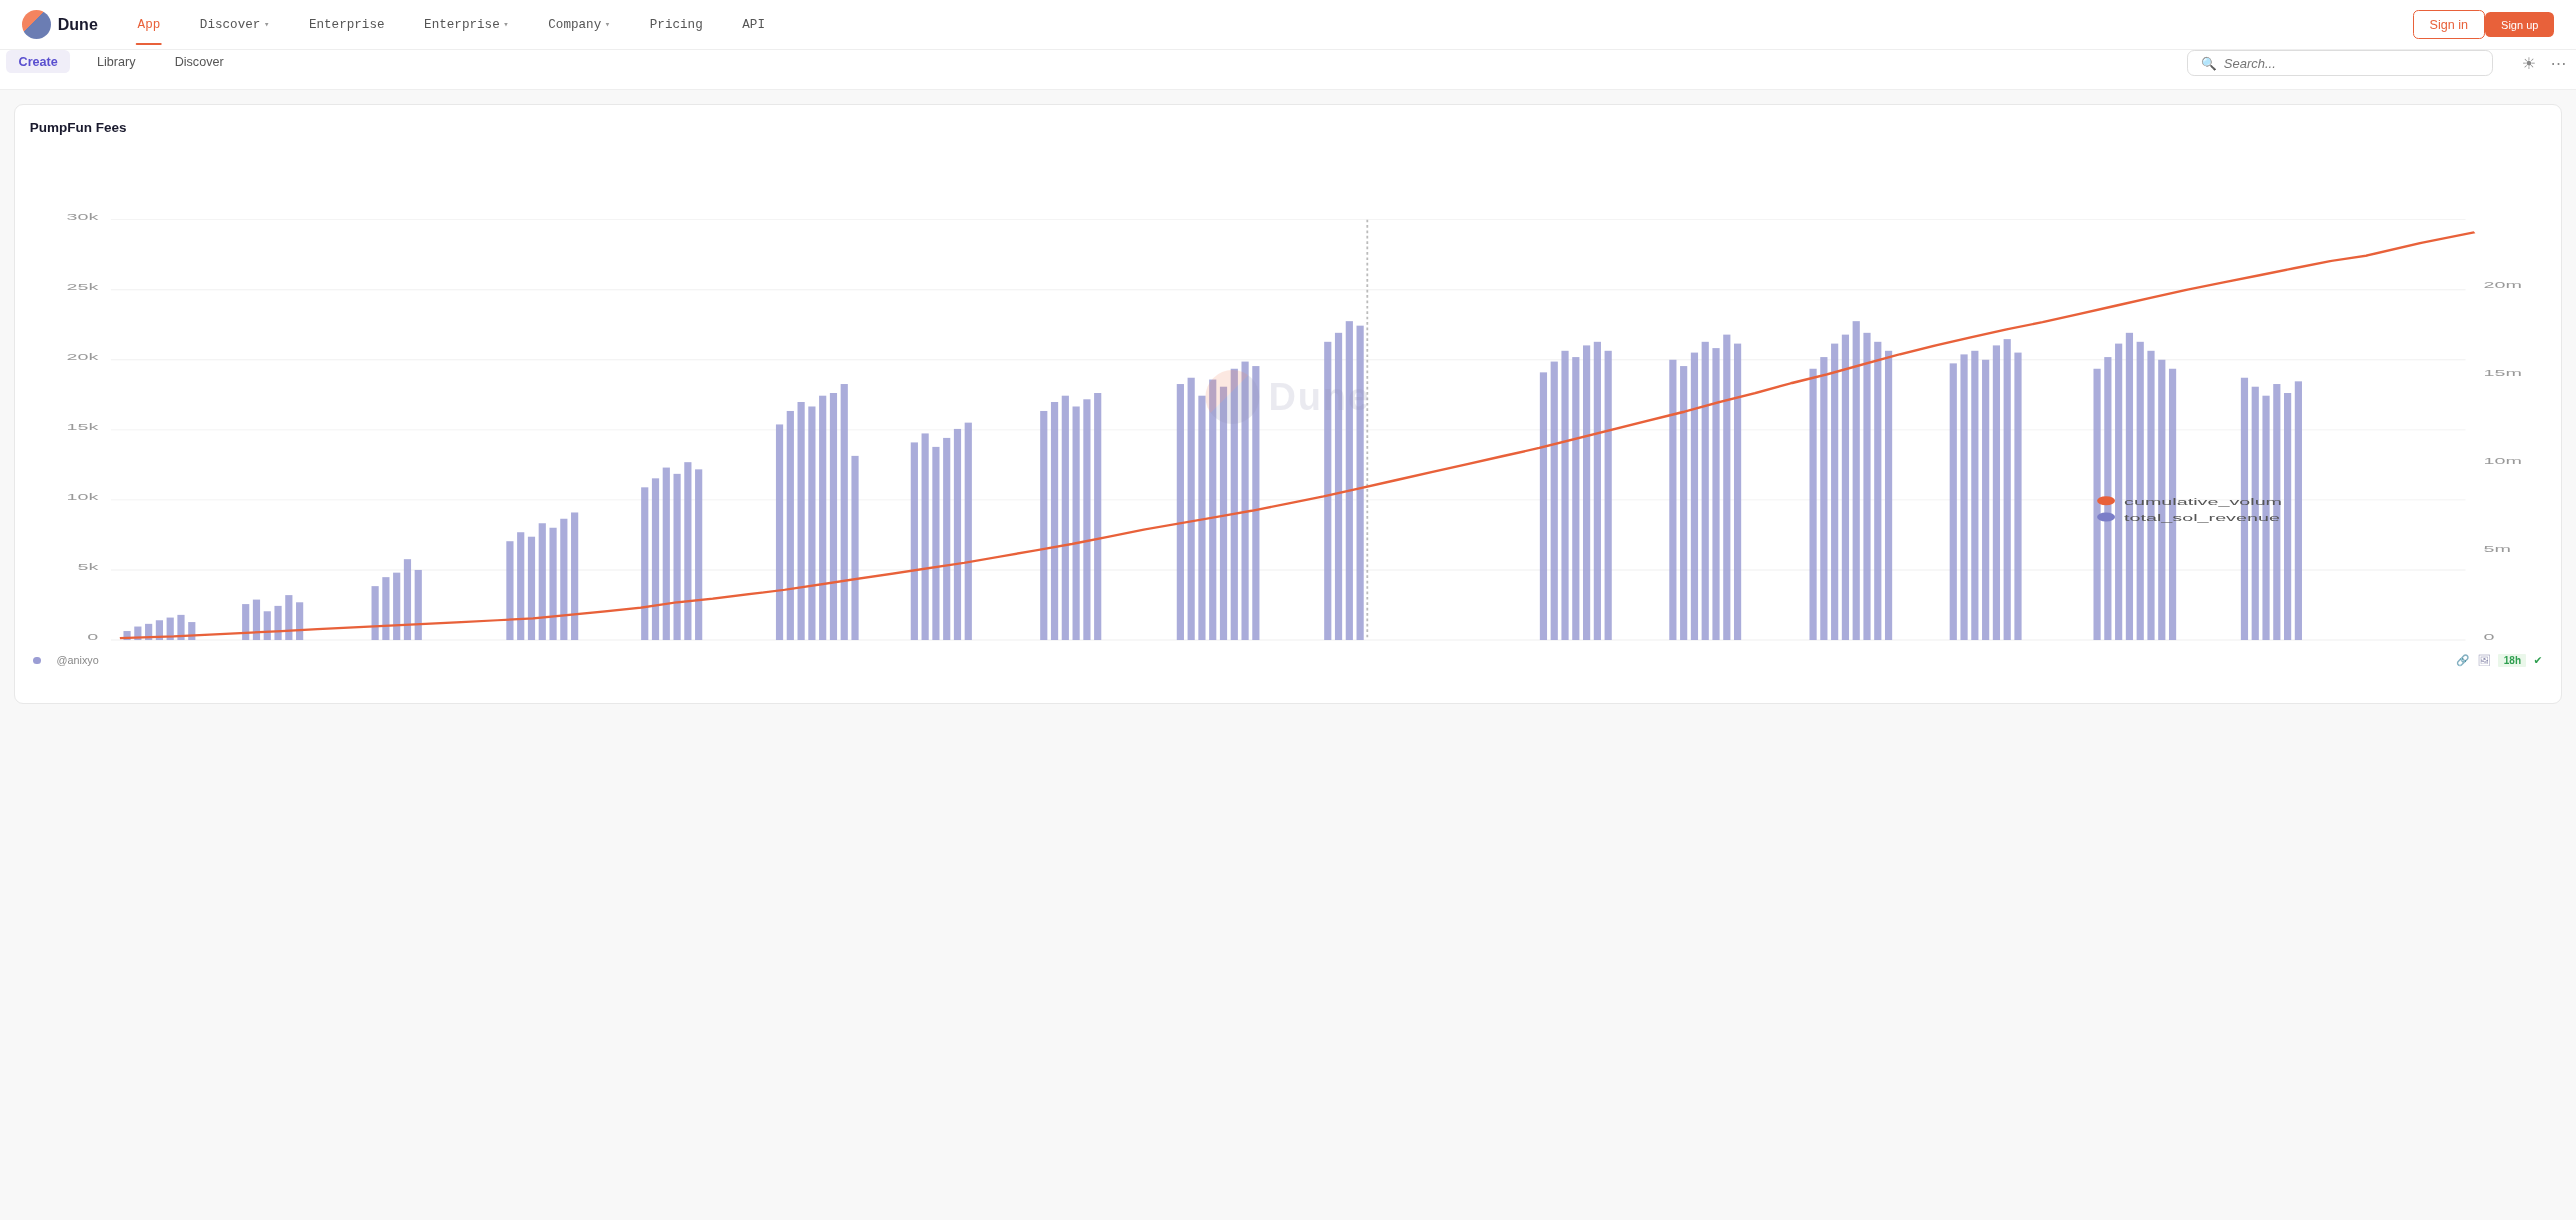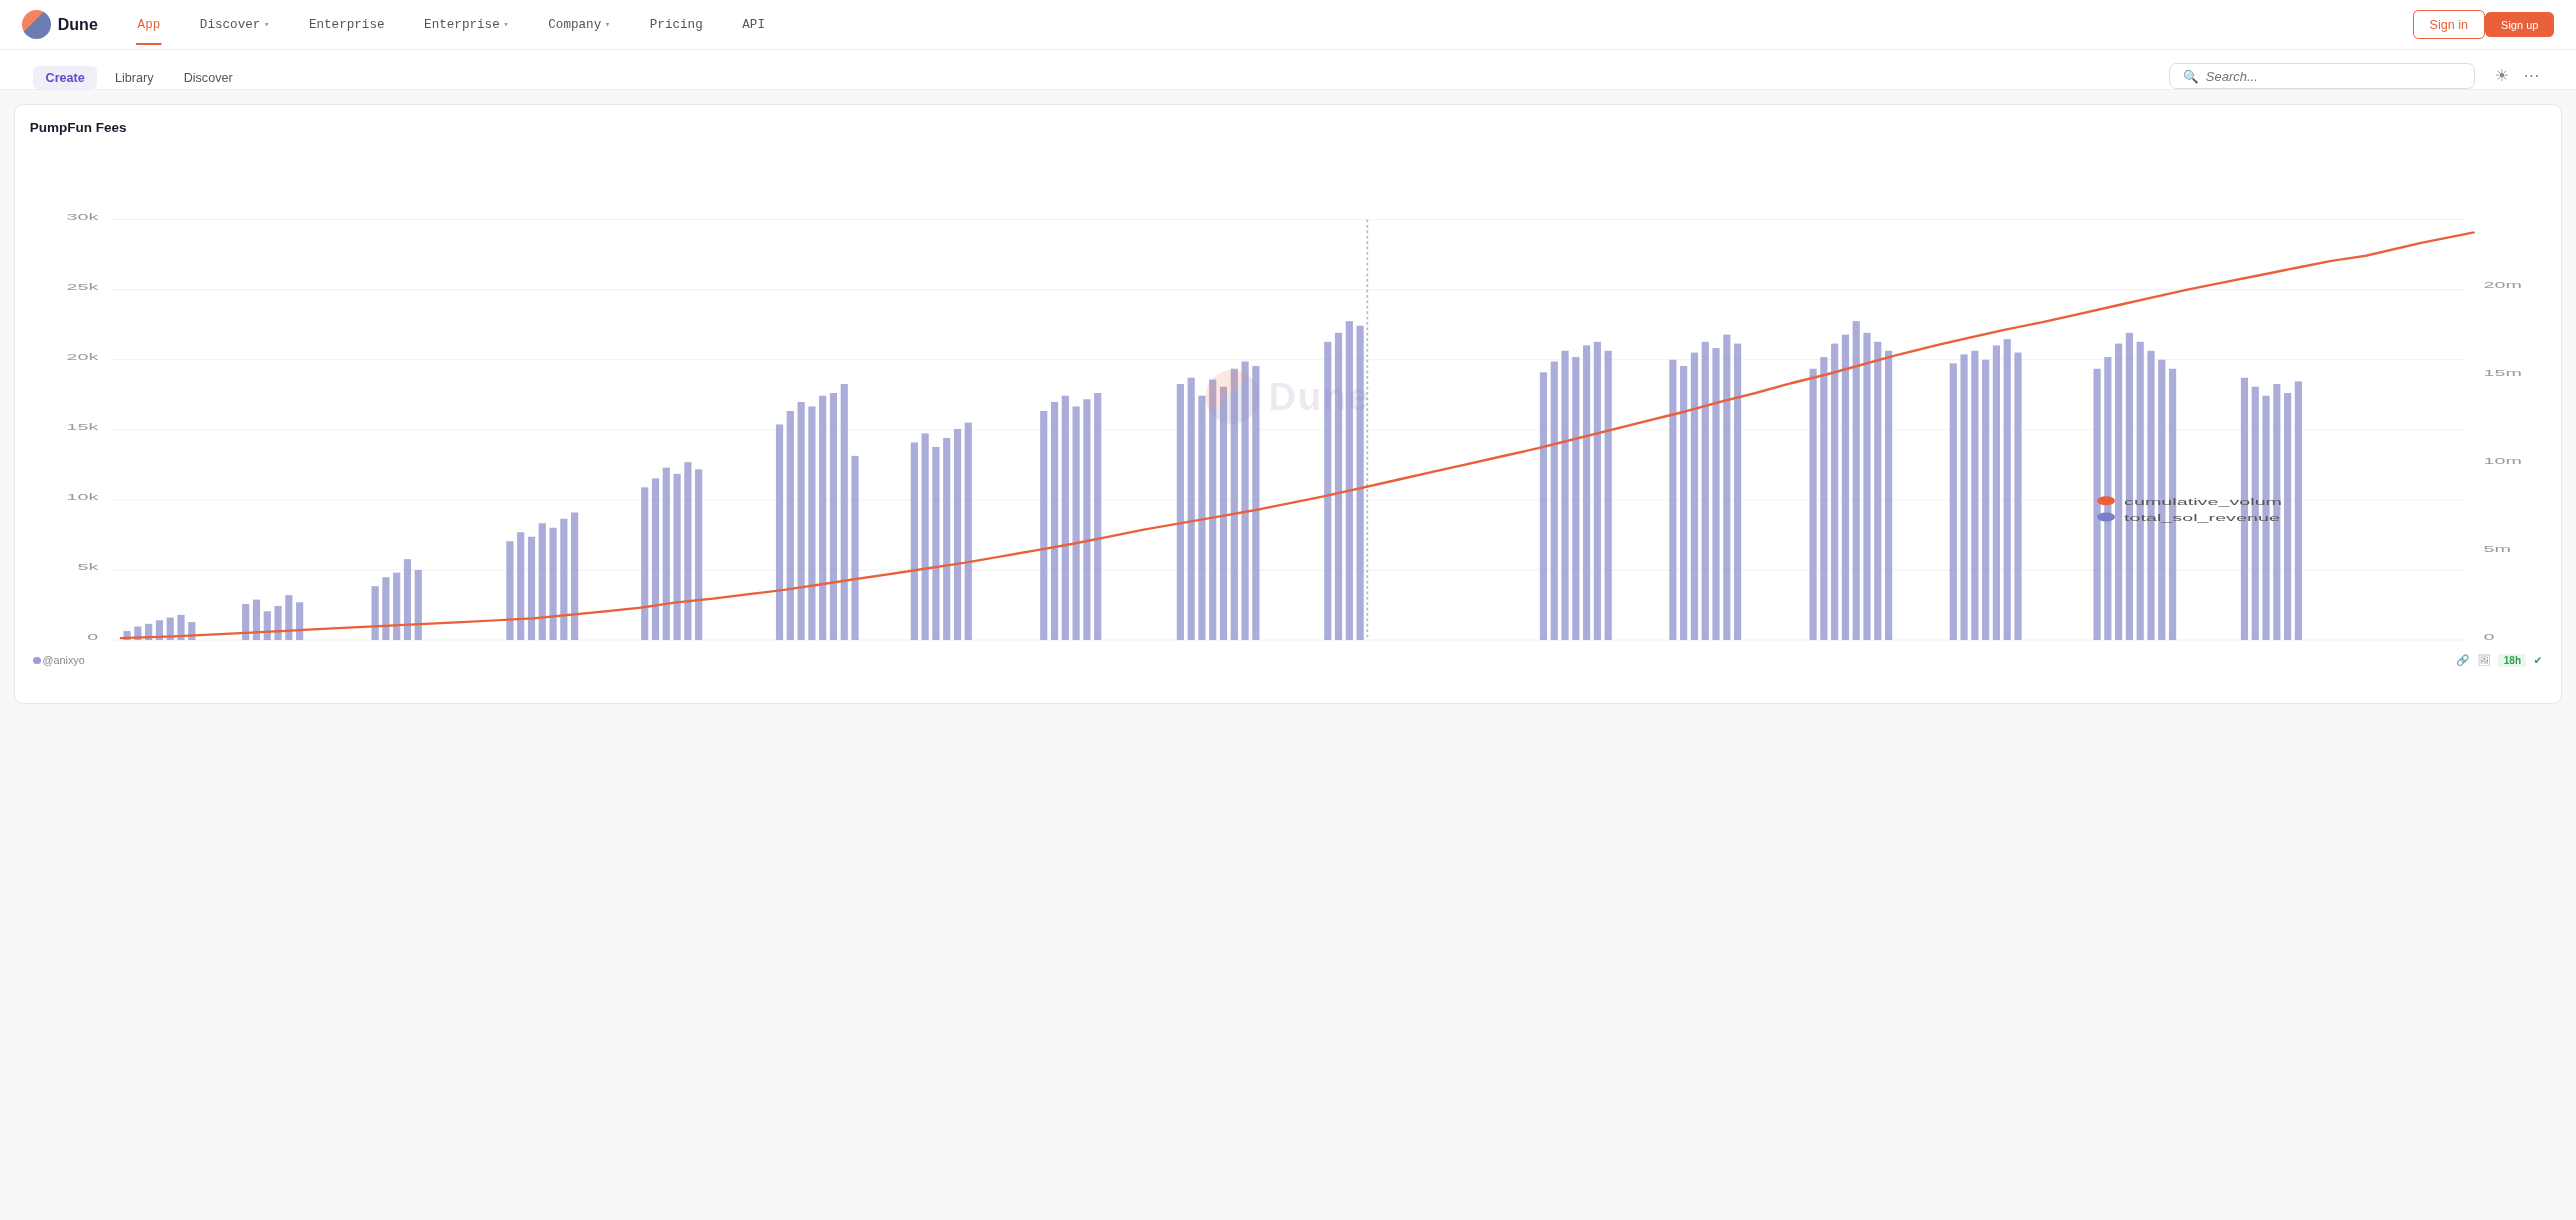--- a/index.html
+++ b/index.html
@@ -30,22 +30,22 @@
       padding: 6.3px 16px; border: 0.9px solid #e8613a; border-radius: 5.4px;
       color: #e8613a; background: #fff; cursor: pointer; font-size: 12.6px; font-weight: 500;
     }
     .btn-signup {
       padding: 6.3px 16px; border-radius: 5.4px;
       color: #fff; background: #e8613a; cursor: pointer; font-size: 11px; font-weight: 500; border: none;
     }
 
     
     .subnav {
-      display: flex; align-items: flex-end; background: #fff;
-      border-bottom: 0.9px solid #eee; padding: 0 33px; height: 40px; gap: 5px;
+      display: flex; align-items: flex-start; background: #fff;
+      border-bottom: 0.9px solid #eee; padding: 0 6px; height: 40px; gap: 14px;
     }
     .subnav-btn {
       padding: 4.5px 12.6px; border-radius: 5.4px; font-size: 12.6px; cursor: pointer; border: none;
     }
     .subnav-btn.active { background: #f0eef8; color: #5a4fcf; font-weight: 600; }
     .subnav-btn.inactive { background: transparent; color: #555; }
     .search-wrap {
       margin-left: auto; display: flex; align-items: center;
       border: 0.9px solid #ddd; border-radius: 7.2px; padding: 4.5px 12.6px; gap: 7.2px;
       background: #fff; width: 306px;
@@ -73,21 +73,21 @@
       opacity: 0.18; pointer-events: none; display: flex; align-items: center; gap: 9px;
       font-size: 38px; font-weight: 700; color: #9090b0; letter-spacing: 1.8px;
     }
     .watermark-logo { width: 54px; height: 54px; border-radius: 50%; background: linear-gradient(135deg, #f4845f 45%, #9090b0 45%); flex-shrink: 0; }
 
     
     .chart-footer {
       display: flex; align-items: center; justify-content: space-between;
       margin-top: 5.4px; padding: 0 3.6px;
     }
-    .chart-footer-left { font-size: 10.8px; color: #888; display: flex; align-items: center; gap: 2px; text-align: right; }
+    .chart-footer-left { font-size: 10.8px; color: #888; display: flex; align-items: center; gap: 16px; text-align: right; }
     .chart-footer-right { display: flex; align-items: center; gap: 7.2px; font-size: 10.8px; color: #8888aa; }
     .badge-18h {
       background: #eaf7ea; color: #2e9e4f; border-radius: 1px; padding: 0.9px 5.4px;
       font-size: 10px; font-weight: 600;
     }
   </style>
 </head>
 <body>
 
 <nav class="navbar">

